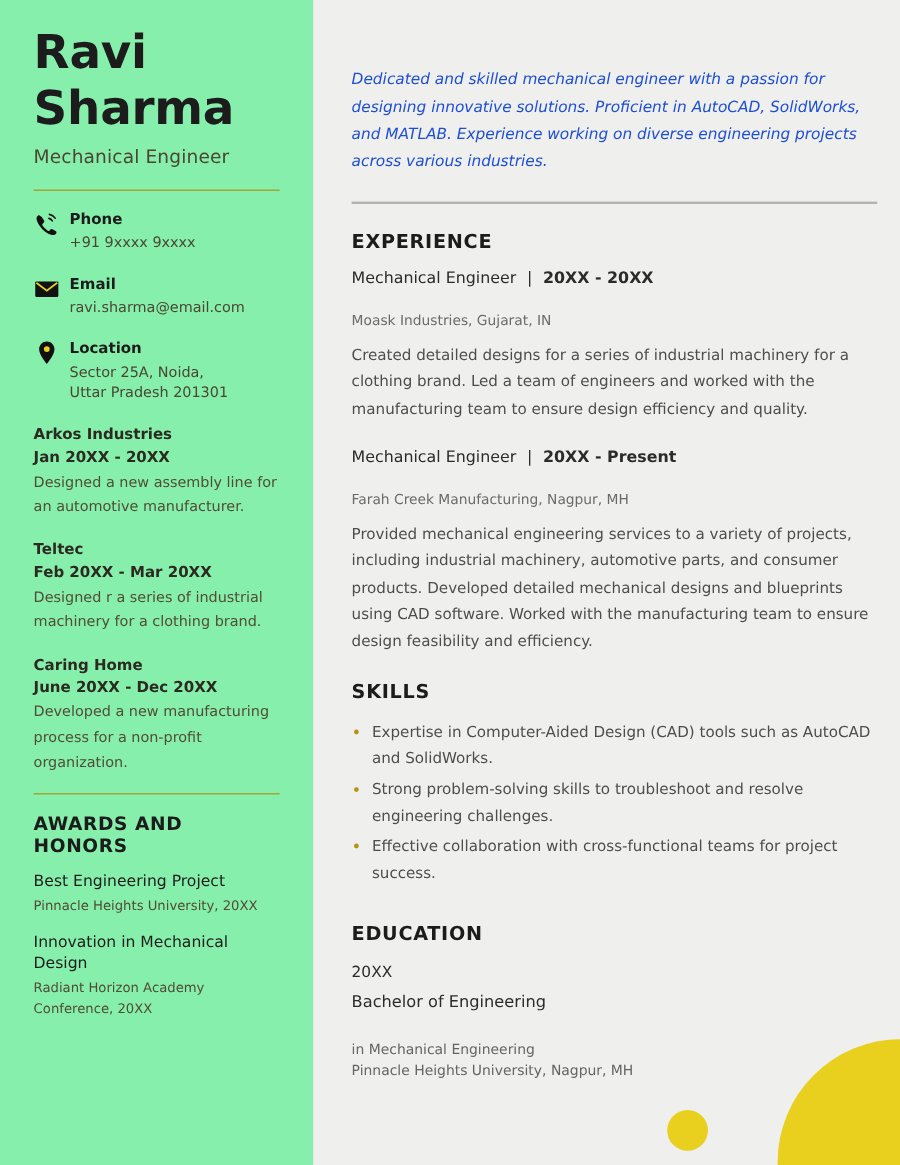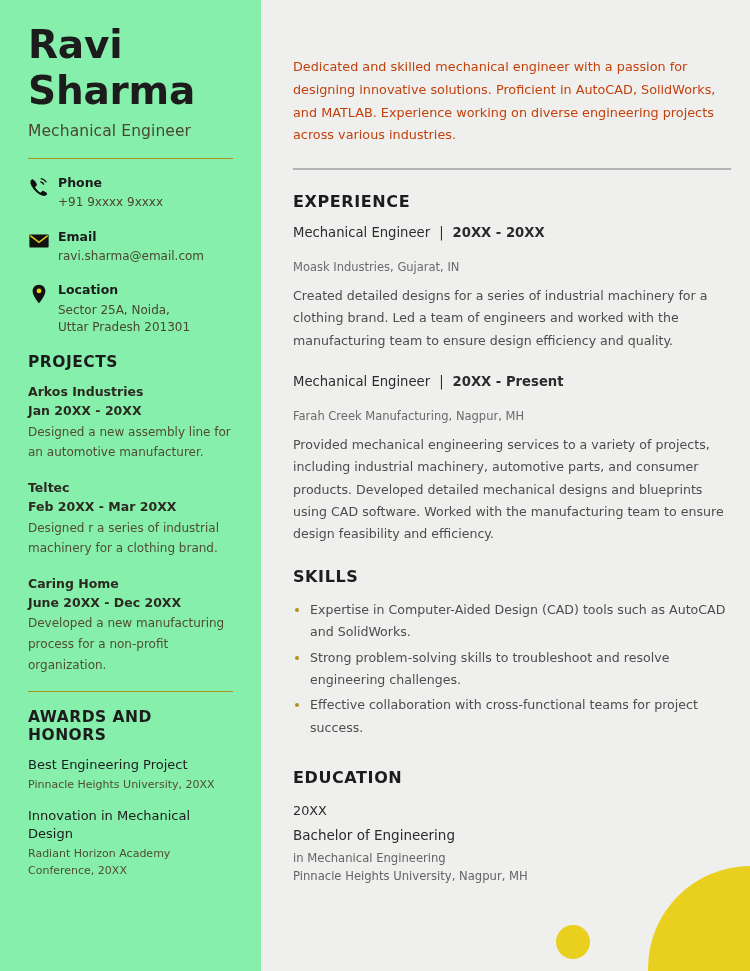--- a/index.html
+++ b/index.html
@@ -160,22 +160,23 @@
     left: 261px;
     top: 0;
     width: 489px;
     height: 971px;
     z-index: 1;
     box-sizing: border-box;
     padding: 56px 19px 0 32px;
   }
   .summary {
     font-size: 12.8px;
-    color: #c2410c;
+    color: #1d4ed8;
     line-height: 1.78;
+    font-style: italic;
   }
   .main-divider {
     height: 2px;
     background: #b3b3b3;
     margin: 21px 0 0 0;
   }
   .main-section-title {
     font-size: 16px;
     font-weight: 700;
     color: #1c1c1c;
@@ -238,21 +239,21 @@
   .edu-degree {
     font-size: 13.5px;
     color: #2b2b2b;
     line-height: 1.6;
     margin-top: 3px;
   }
   .edu-field {
     font-size: 11.6px;
     color: #646464;
     line-height: 1.55;
-    margin-top: 4px;
+    margin-top: 20px;
   }
   .edu-school {
     font-size: 11.6px;
     color: #646464;
     line-height: 1.55;
   }
 </style>
 </head>
 <body>
 
@@ -311,21 +312,20 @@
           <div class="contact-label">Location</div>
           <div class="contact-value">
             <span>Sector 25A, Noida,</span><br>
             <span>Uttar Pradesh 201301</span>
           </div>
         </div>
       </div>
 
     </div>
 
-    <div class="side-section-title">PROJECTS</div>
 
     <div class="side-entry">
       <div class="side-entry-name">Arkos Industries</div>
       <div class="side-entry-date">Jan 20XX - 20XX</div>
       <div class="side-entry-desc">Designed a new assembly line for an automotive manufacturer.</div>
     </div>
 
     <div class="side-entry">
       <div class="side-entry-name">Teltec</div>
       <div class="side-entry-date">Feb 20XX - Mar 20XX</div>

